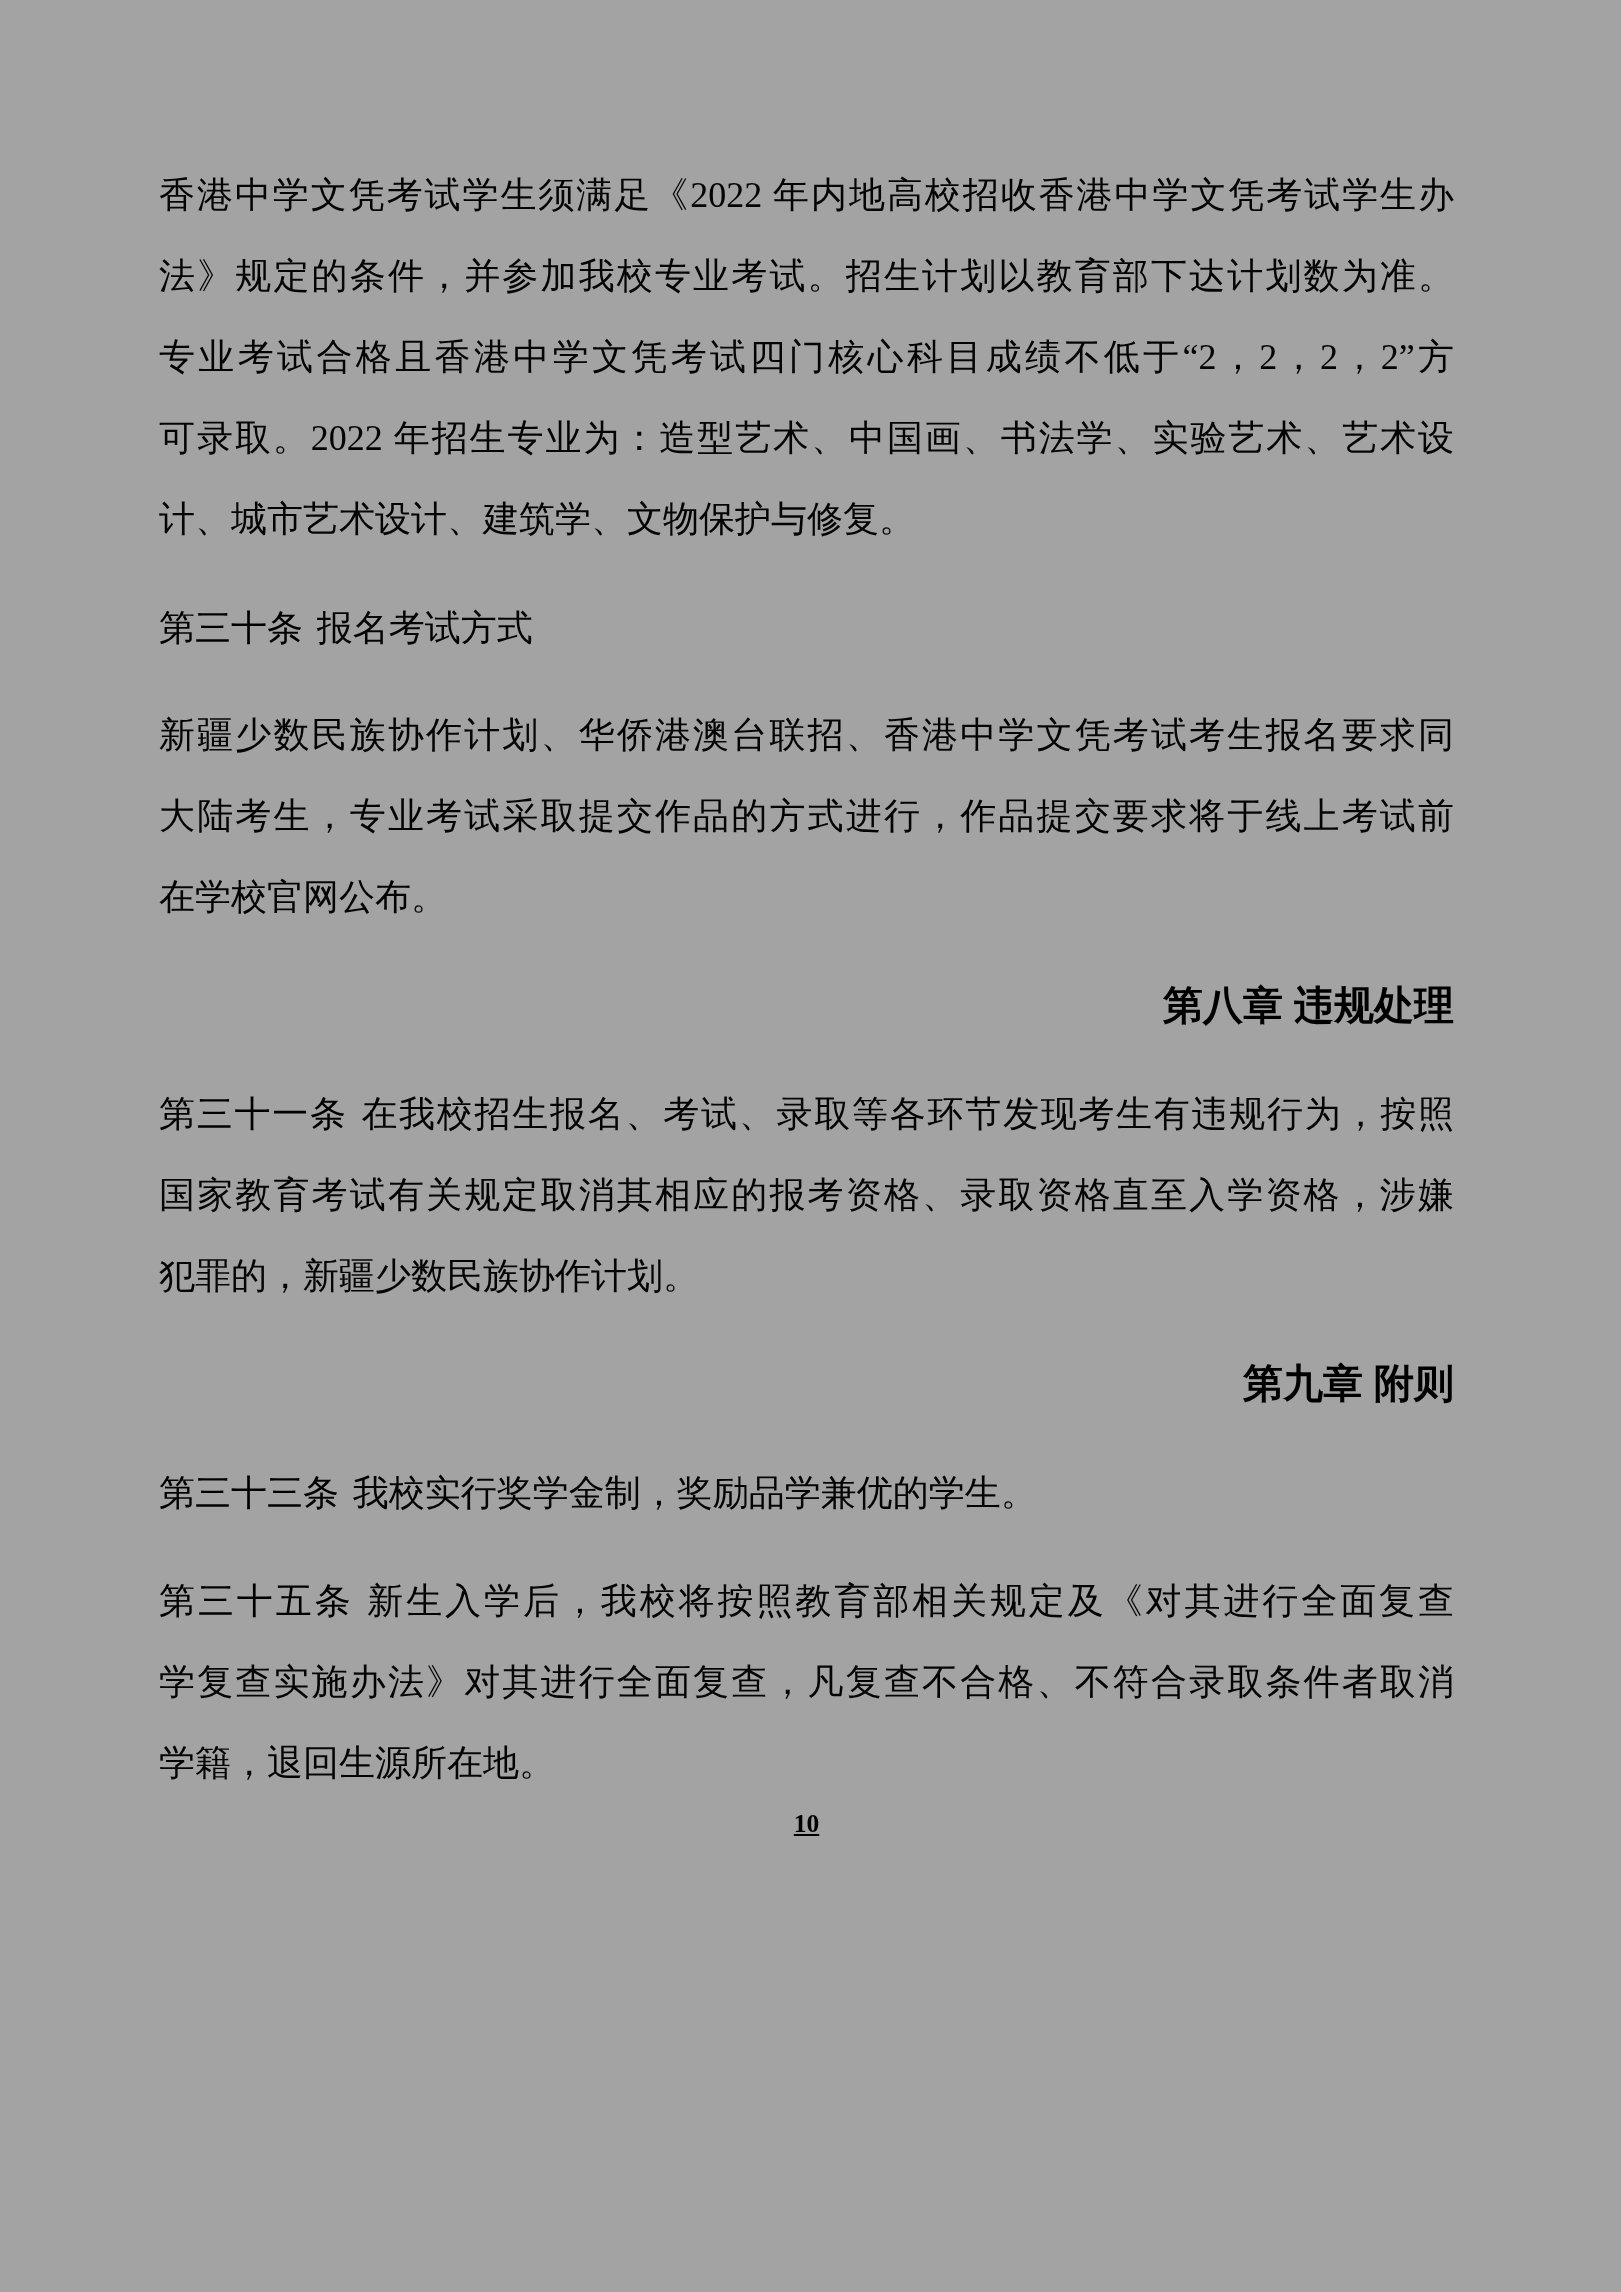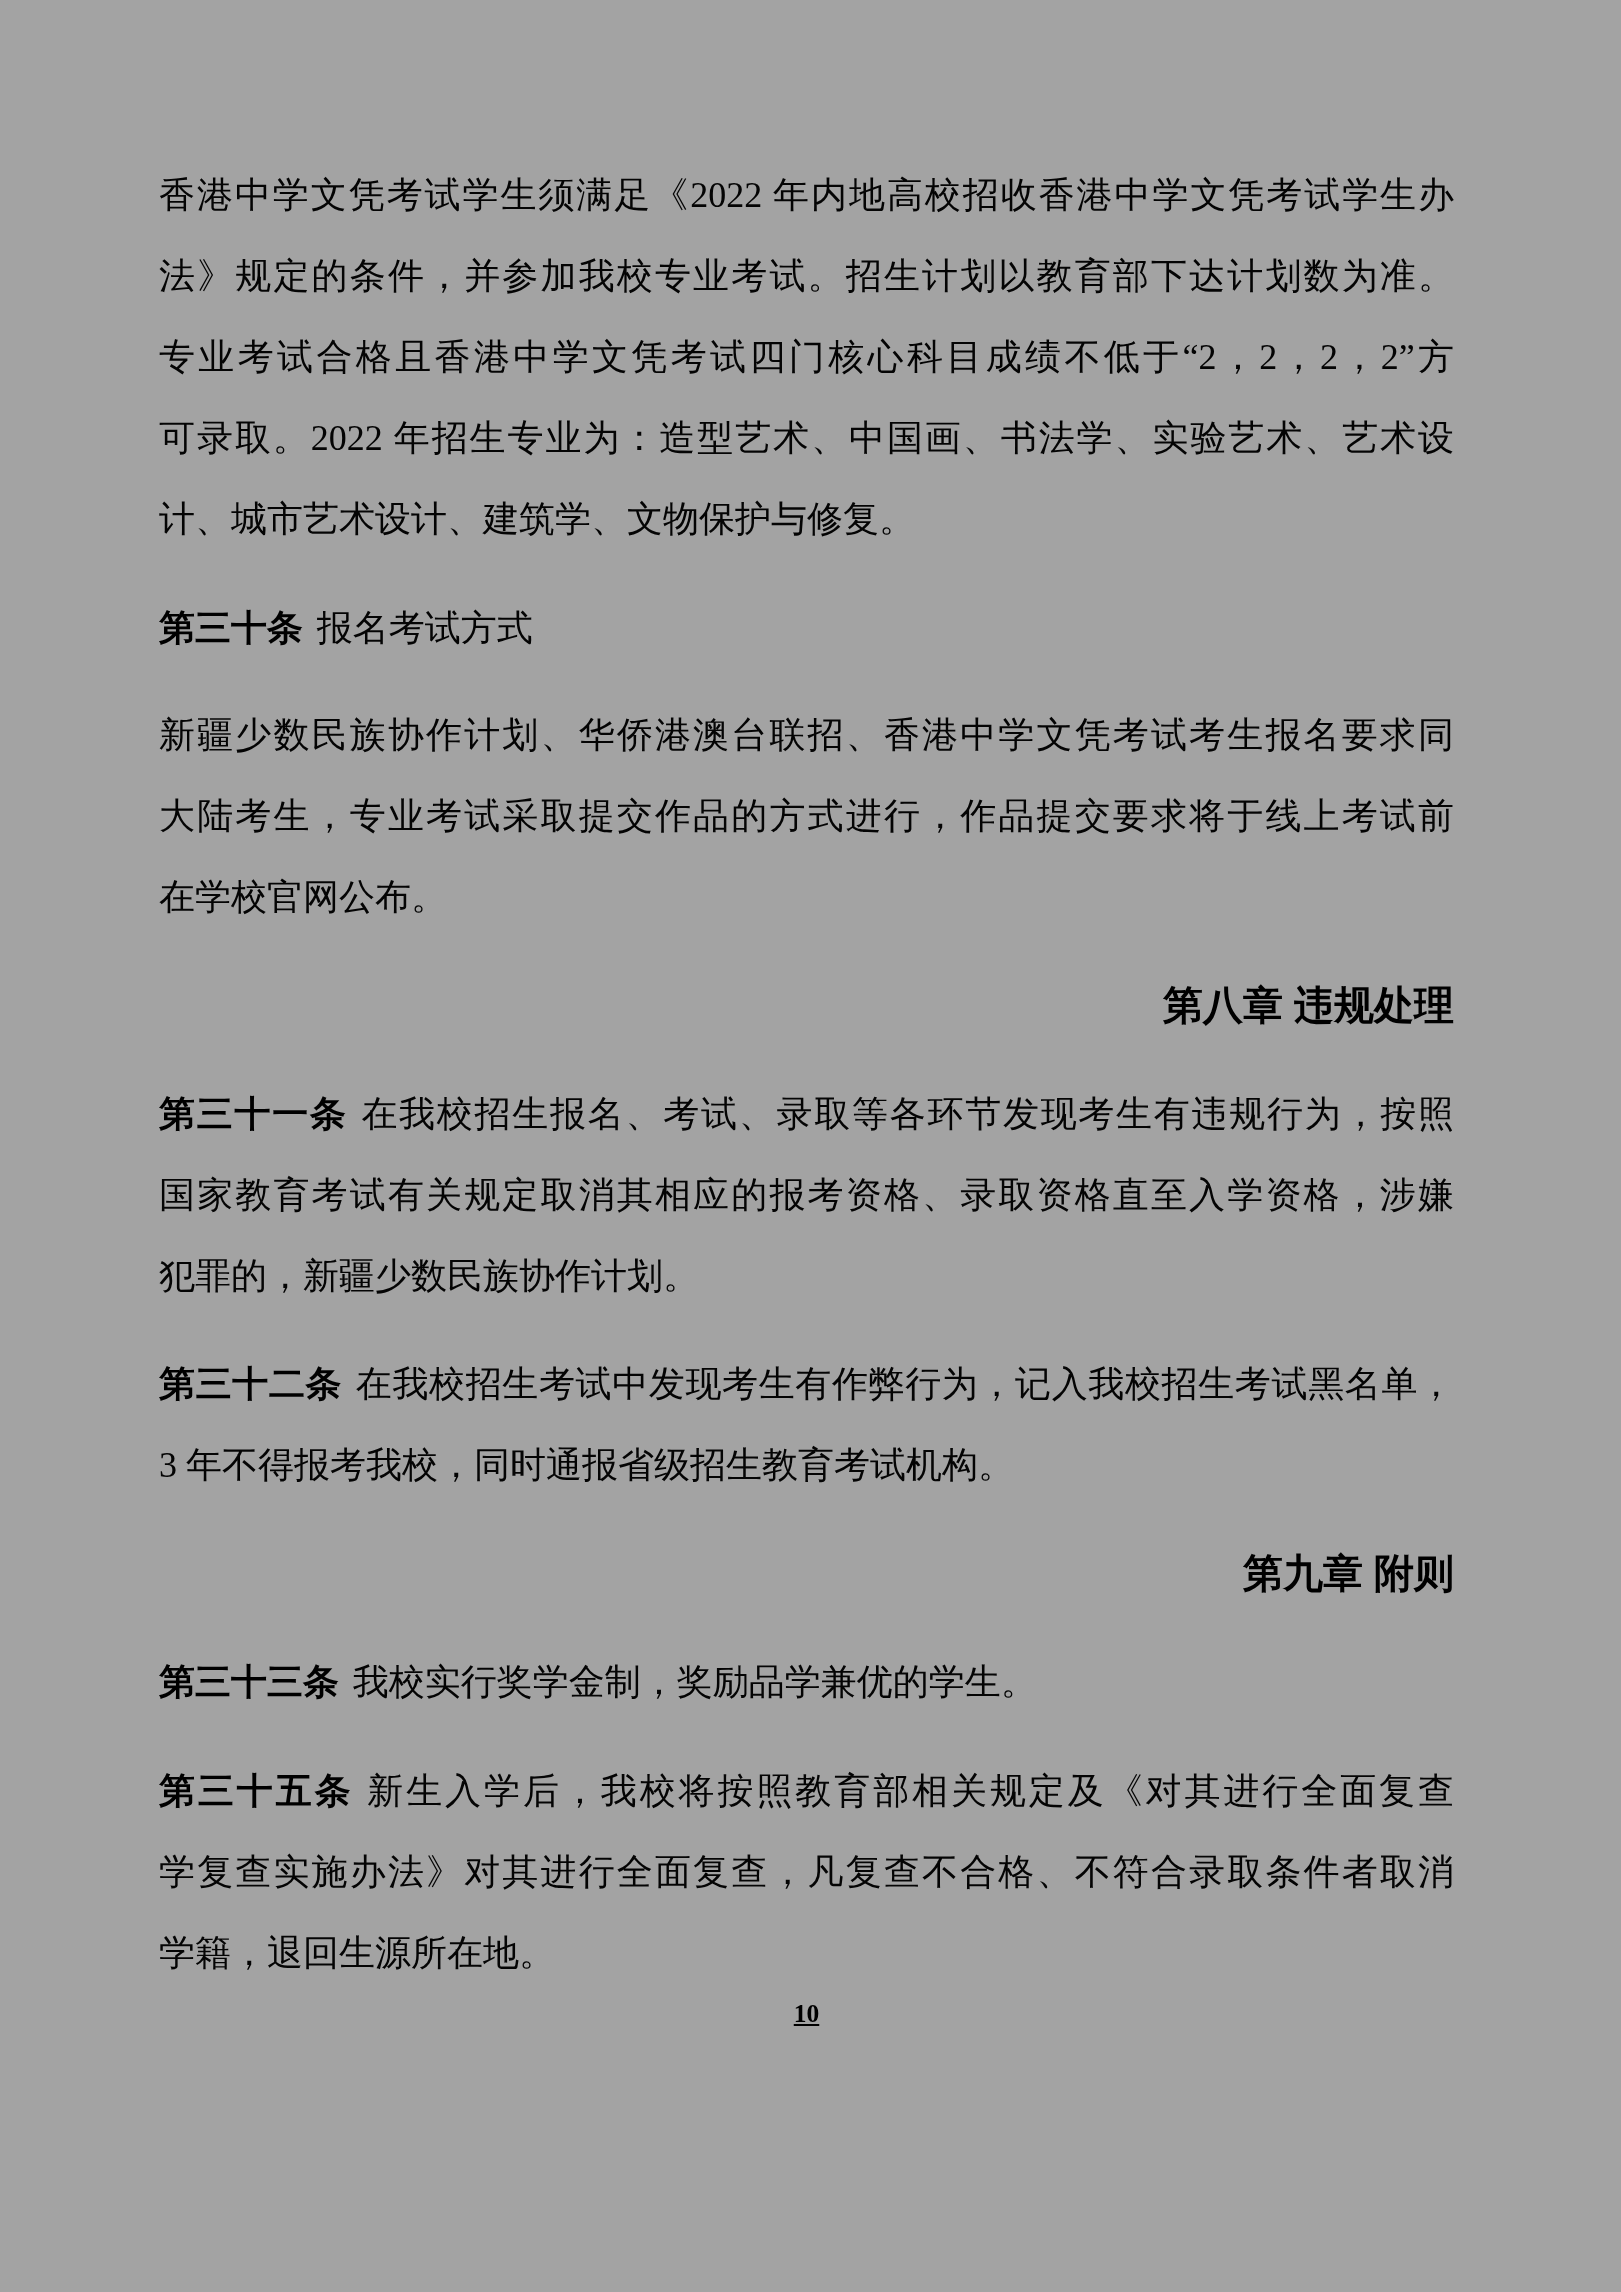--- a/index.html
+++ b/index.html
@@ -34,21 +34,21 @@
     color: #040404;
   }
   .line.j {
     text-align-last: justify;
   }
   .line.natural {
     text-align-last: auto;
   }
   .term {
     font-family: "Liberation Sans", "DejaVu Sans", sans-serif;
-    font-weight: bold;
+    font-weight: normal;
     margin-right: 13.7px;
     color: #000000;
   }
   .chapter {
     margin: 0 0 27.4px 0;
     text-align: right;
   }
   .chapter .chapter-title {
     font-family: "Liberation Sans", "DejaVu Sans", sans-serif;
     font-weight: bold;
@@ -94,24 +94,20 @@
     <div class="chapter">
       <span class="chapter-title">第八章 违规处理</span>
     </div>
 
     <div class="para">
       <div class="line j"><span class="term">第三十一条</span><span>在我校招生报名、考试、录取等各环节发现考生有违规行为，按照</span></div>
       <div class="line j">国家教育考试有关规定取消其相应的报考资格、录取资格直至入学资格，涉嫌</div>
       <div class="line natural">犯罪的，新疆少数民族协作计划。</div>
     </div>
 
-    <div class="para">
-      <div class="line j"><span class="term">第三十二条</span><span>在我校招生考试中发现考生有作弊行为，记入我校招生考试黑名单，</span></div>
-      <div class="line natural">3 年不得报考我校，同时通报省级招生教育考试机构。</div>
-    </div>
 
     <div class="chapter">
       <span class="chapter-title">第九章 附则</span>
     </div>
 
     <div class="para">
       <div class="line natural"><span class="term">第三十三条</span><span>我校实行奖学金制，奖励品学兼优的学生。</span></div>
     </div>
 
 

